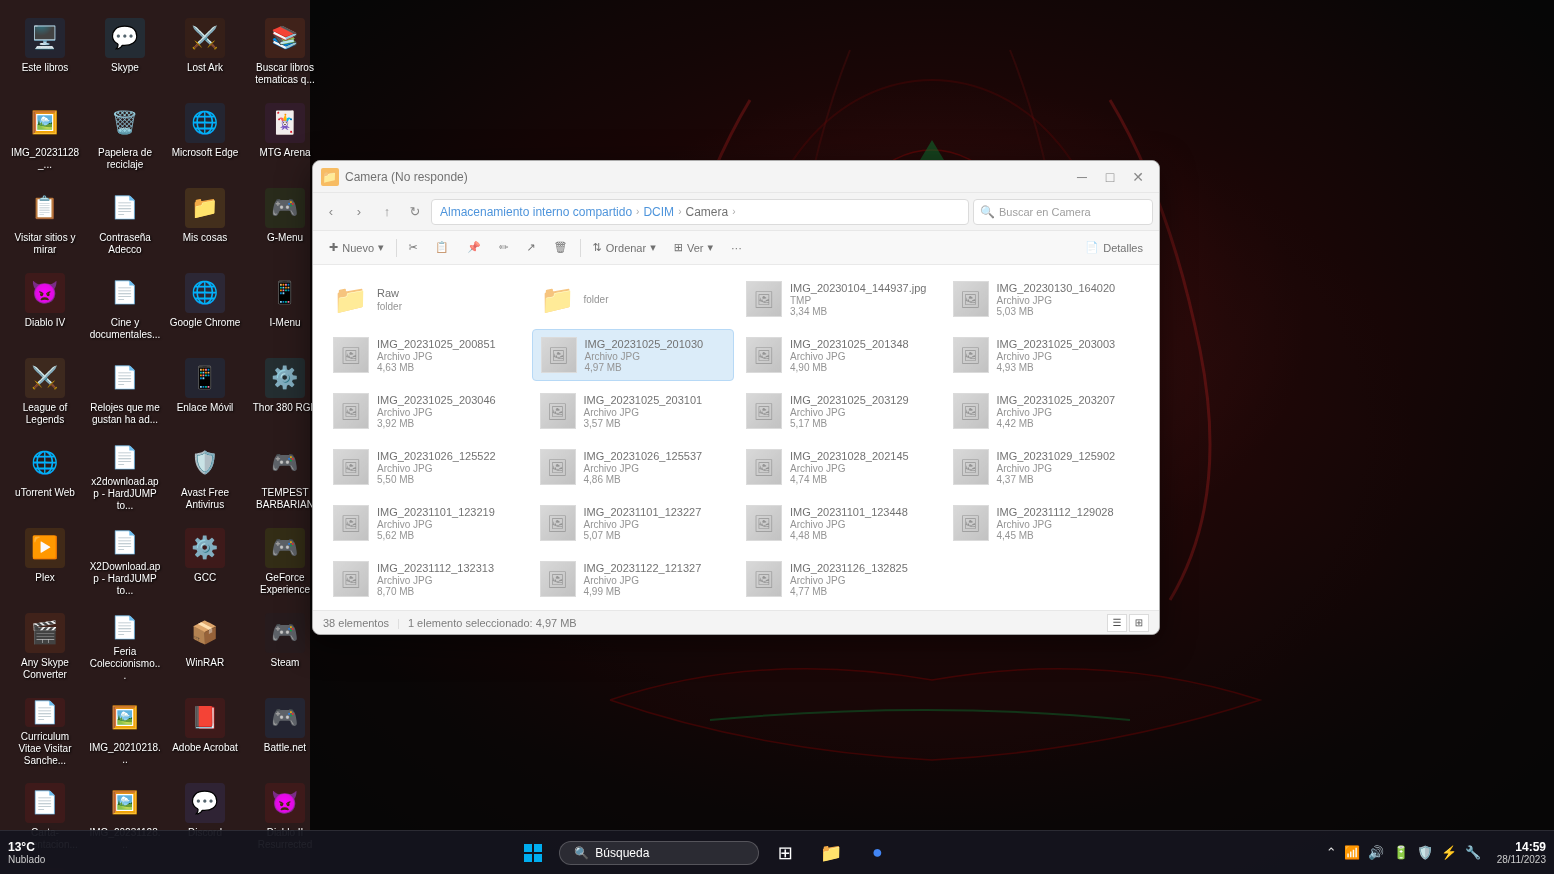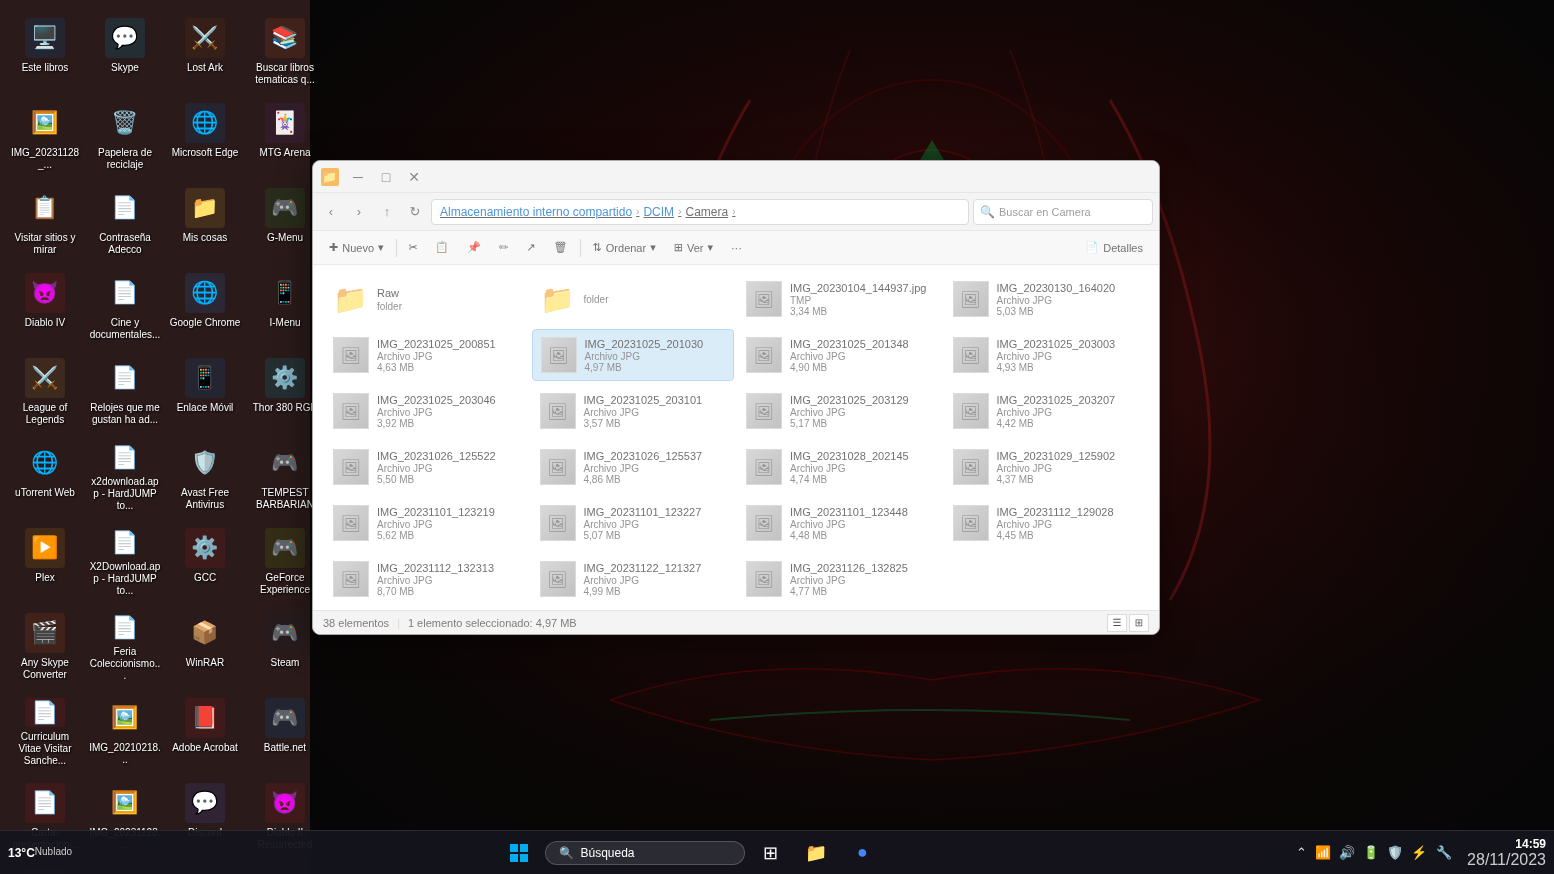--- a/index.html
+++ b/index.html
@@ -89,21 +89,21 @@
       align-items: center;
       padding: 0 8px;
       z-index: 1000;
       border-top: 1px solid rgba(255,255,255,0.1);
     }
 
     .taskbar-weather {
       color: #fff;
       font-size: 11px;
       display: flex;
-      flex-direction: row;
+      flex-direction: column;
       align-items: flex-start;
       margin-right: 10px;
       min-width: 70px;
     }
 
     .taskbar-center {
       flex: 1;
       display: flex;
       align-items: center;
       justify-content: center;
@@ -259,21 +259,20 @@
       height: 26px;
       background: #fff;
       border: 1px solid #ccc;
       border-radius: 4px;
       display: flex;
       align-items: center;
       padding: 0 8px;
       font-size: 12px;
       gap: 4px;
       color: #333;
-      text-decoration: underline;
     }
 
     .breadcrumb-sep {
       color: #888;
       font-size: 10px;
     }
 
     .breadcrumb-item {
       color: #0066cc;
       cursor: pointer;
@@ -651,20 +650,21 @@
     <div class="icon-img" style="background:#55520">🖼️</div>
 
   </div>
     </div>
 
   <div class="explorer-window">
     <div class="not-responding-overlay"></div>
 
     <div class="title-bar">
       <div class="title-bar-icon">📁</div>
+      <span class="title-bar-text">Camera (No responde)</span>
       <div class="title-bar-controls">
         <button class="wbtn">─</button>
         <button class="wbtn">□</button>
         <button class="wbtn close">✕</button>
       </div>
     </div>
 
     <div class="address-bar">
       <button class="nav-btn">‹</button>
       <button class="nav-btn">›</button>
@@ -1053,17 +1053,17 @@
         <span class="tray-icon">⌃</span>
         <span class="tray-icon">📶</span>
         <span class="tray-icon">🔊</span>
         <span class="tray-icon">🔋</span>
         <span class="tray-icon">🛡️</span>
         <span class="tray-icon">⚡</span>
         <span class="tray-icon">🔧</span>
       </div>
       <div class="taskbar-clock">
         <span style="font-size:12px;font-weight:bold">14:59</span>
-        <span style="font-size:16px;color:#ccc">28/11/2023</span>
+        <span style="font-size:10px;color:#ccc">28/11/2023</span>
       </div>
     </div>
   </div>
 </div>
 
 </body></html>

